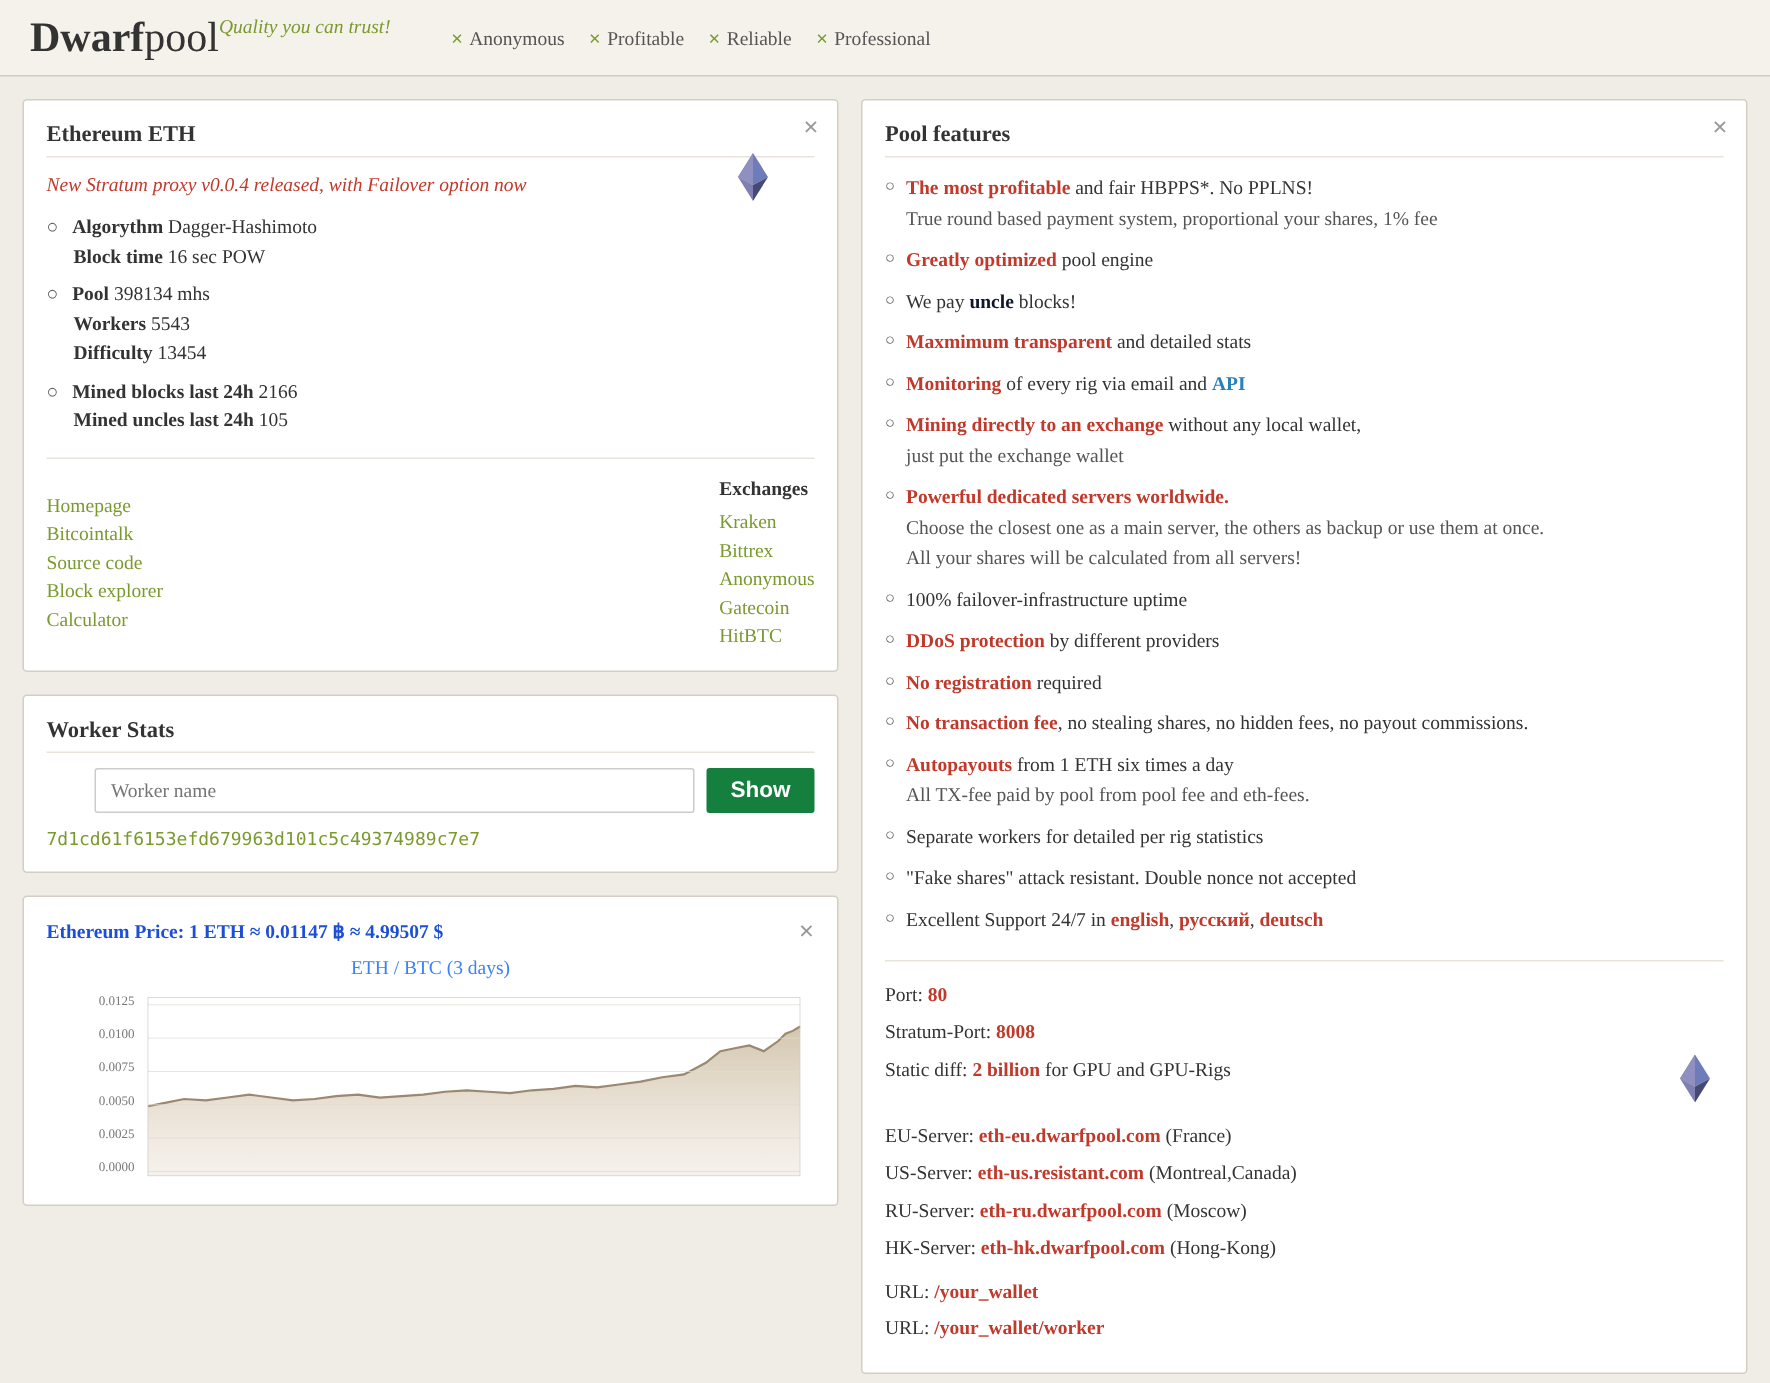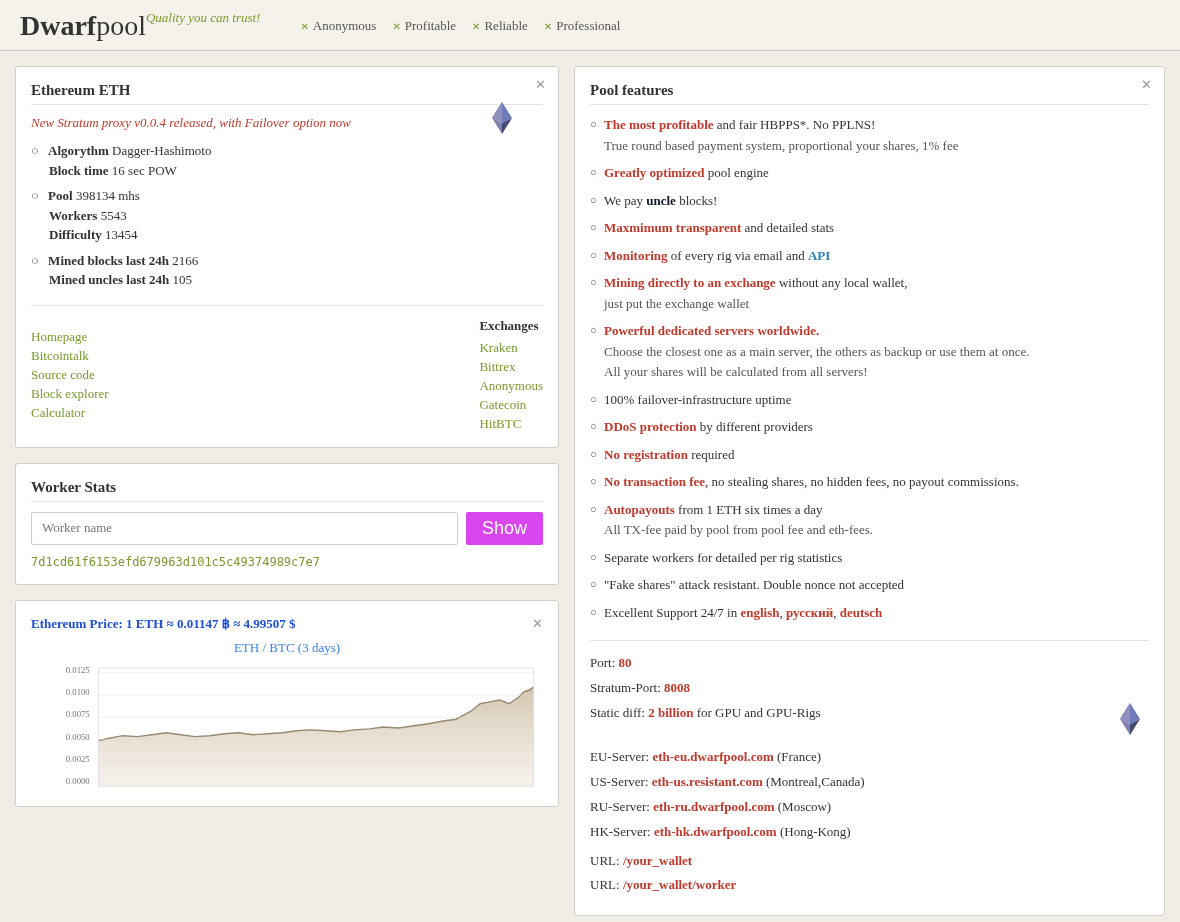--- a/index.html
+++ b/index.html
@@ -93,29 +93,31 @@
     
     .worker-input-row { display: flex; gap: 8px; margin: 10px 0; }
     .worker-input {
       flex: 1;
       border: 1px solid #ccc;
       padding: 6px 10px;
       font-size: 13px;
       font-family: Georgia, serif;
       border-radius: 2px;
       color: #999;
+      margin-left: 32px;
     }
     .worker-btn {
-      background: #d946ef;
+      background: #15803d;
       color: #fff;
       border: none;
       padding: 6px 16px;
-      font-size: 18px;
+      font-size: 15px;
       cursor: pointer;
       border-radius: 2px;
+      font-weight: bold;
     }
     .worker-hash { color: #7a9a2e; font-size: 12px; font-family: monospace; }
 
     
     .price-title { font-size: 13px; font-weight: bold; color: #1d4ed8; text-align: center; }
     .chart-title { text-align: center; font-size: 13px; color: #3b82f6; margin: 8px 0 5px; }
     .chart-container { position: relative; height: 130px; width: 100%; }
 
     
     #pool-features { min-height: 600px; }

